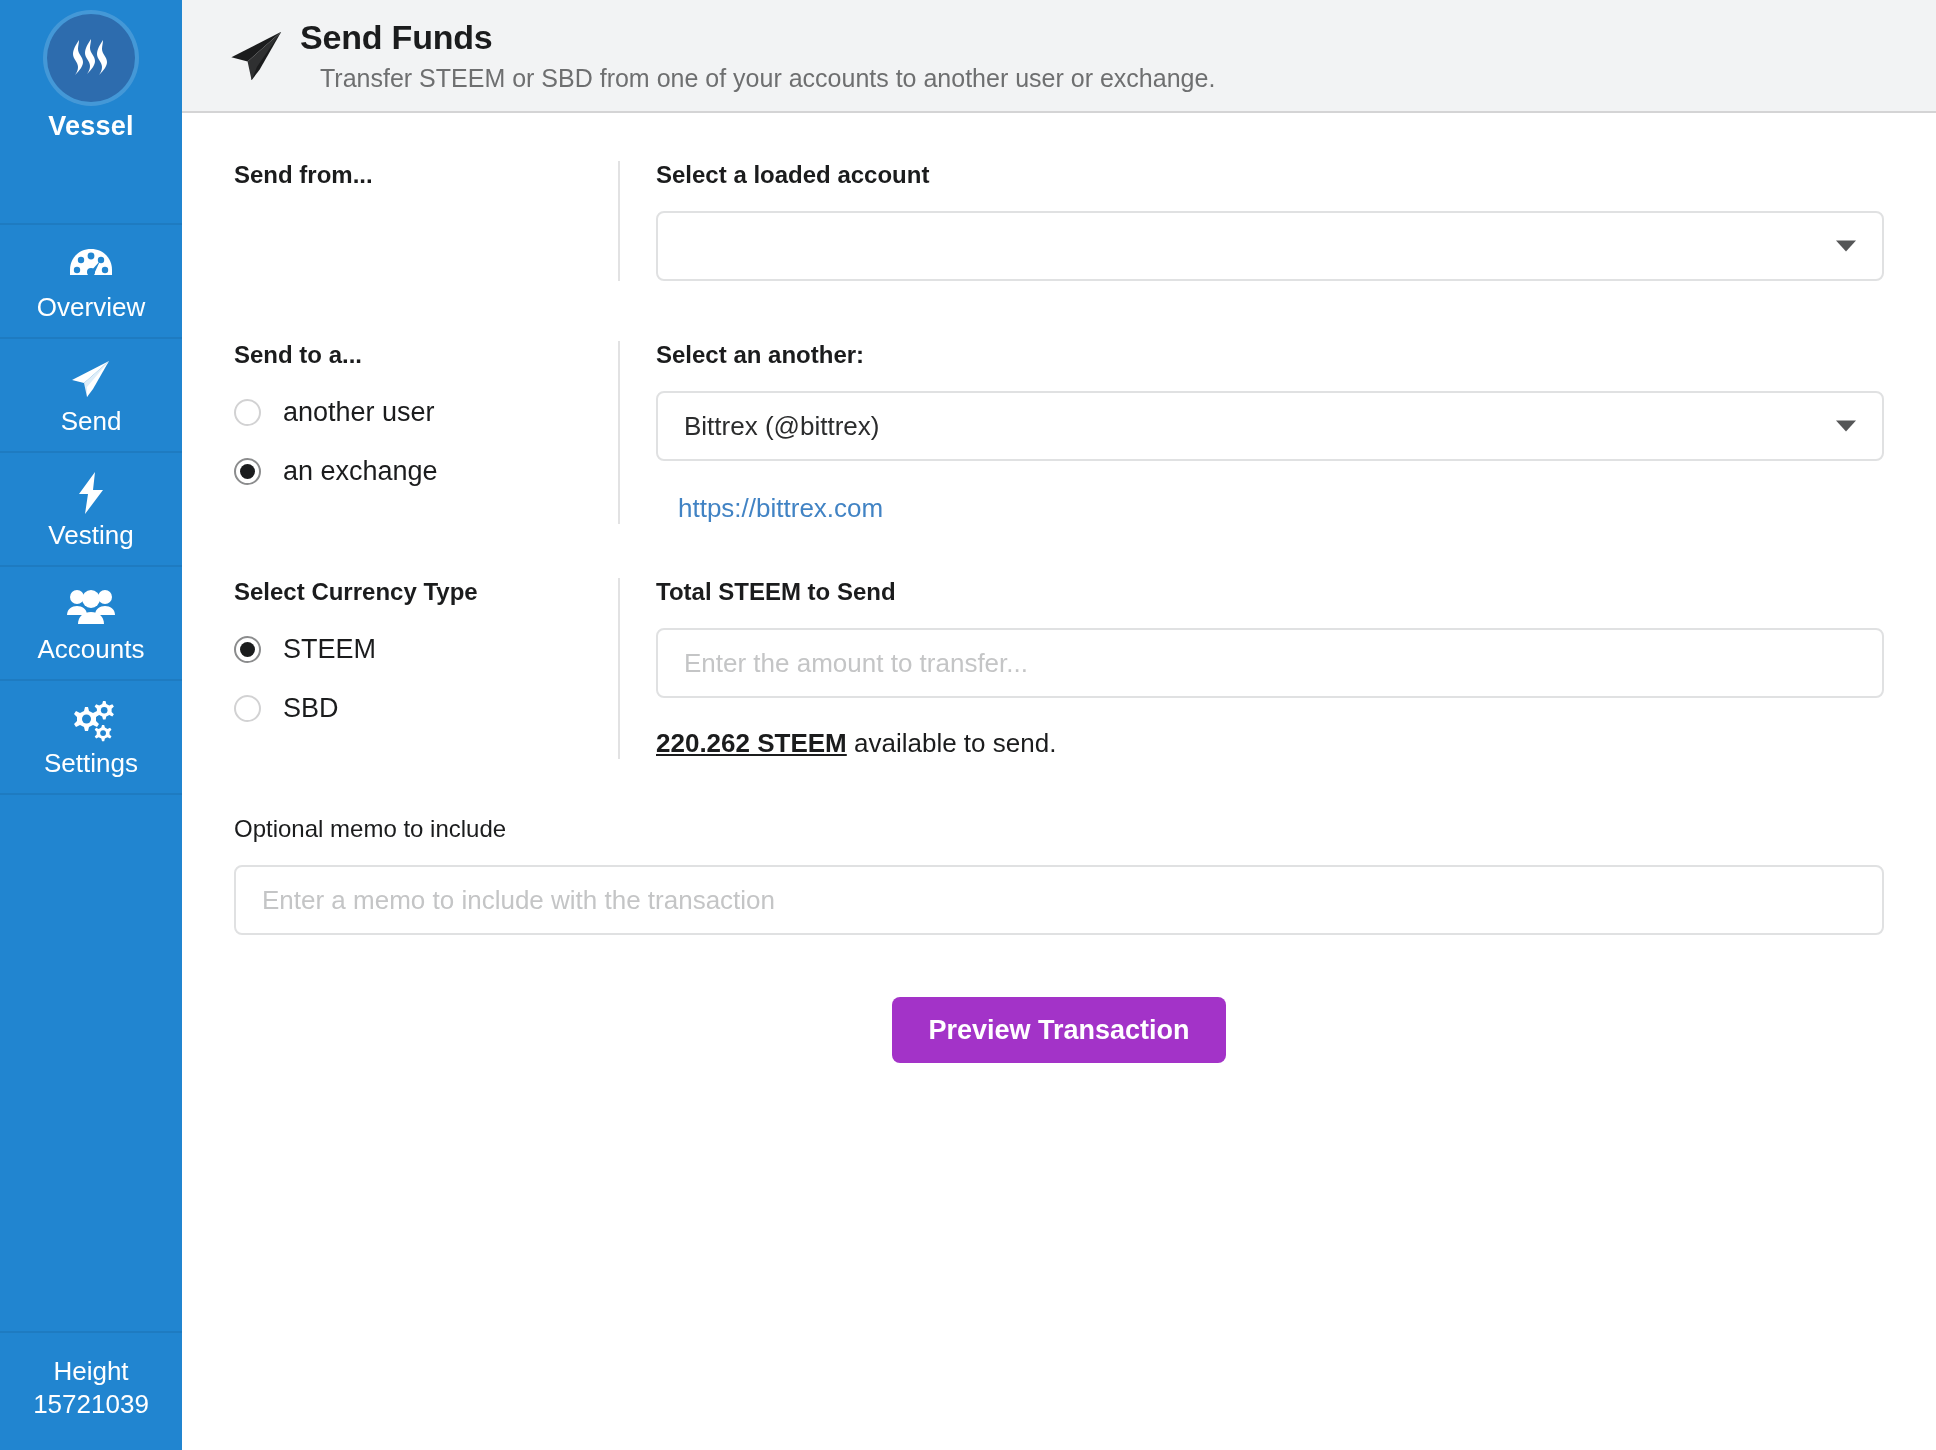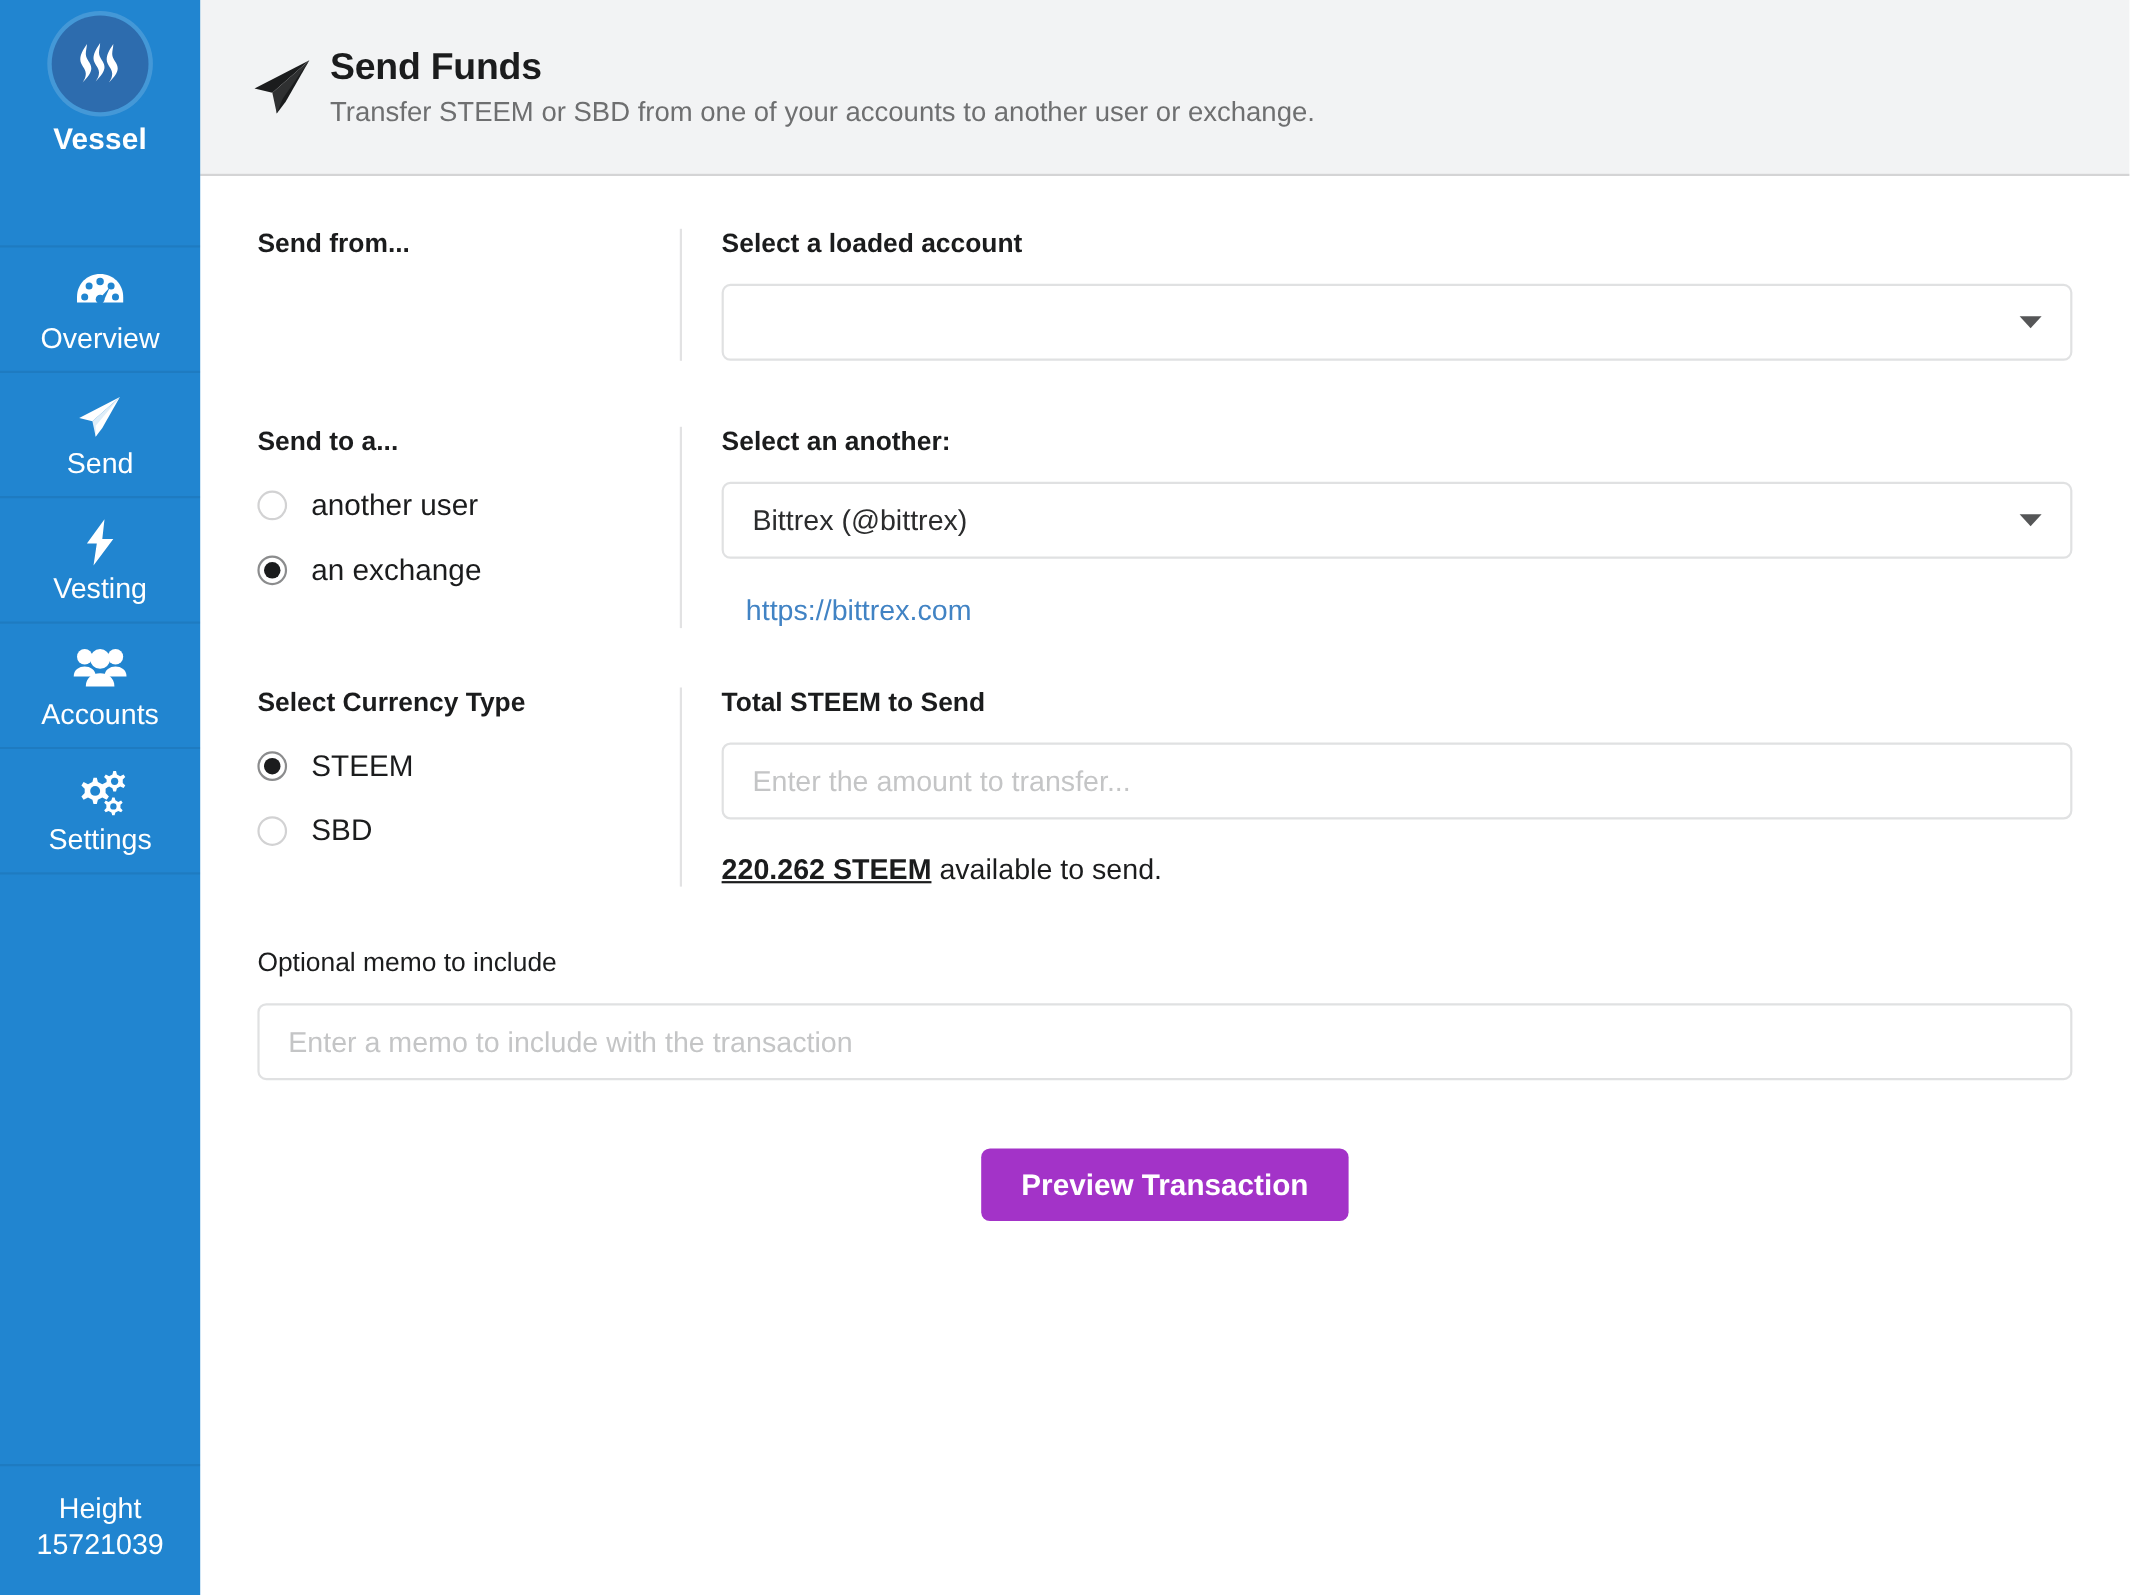--- a/index.html
+++ b/index.html
@@ -96,21 +96,21 @@
   
   .main {
     flex: 1 1 auto;
     height: 1450px;
     background: #ffffff;
     display: flex;
     flex-direction: column;
   }
 
   .page-header {
-    height: 160px;
+    height: 113px;
     background: #f2f3f4;
     border-bottom: 2px solid #d4d4d5;
     display: flex;
     align-items: center;
     padding-left: 44px;
   }
   .header-icon {
     width: 74px;
     min-width: 74px;
     display: flex;
@@ -120,20 +120,21 @@
   .header-text { display: flex; flex-direction: column; gap: 7px; }
   .header-title {
     font-size: 34px;
     font-weight: bold;
     color: #1b1c1d;
     letter-spacing: -.2px;
   }
   .header-sub {
     font-size: 25px;
     color: #6e6f70;
+    margin-left: 20px;
   }
 
   
   .form-body {
     padding: 48px 52px 0 52px;
   }
 
   .row {
     display: flex;
     align-items: stretch;

